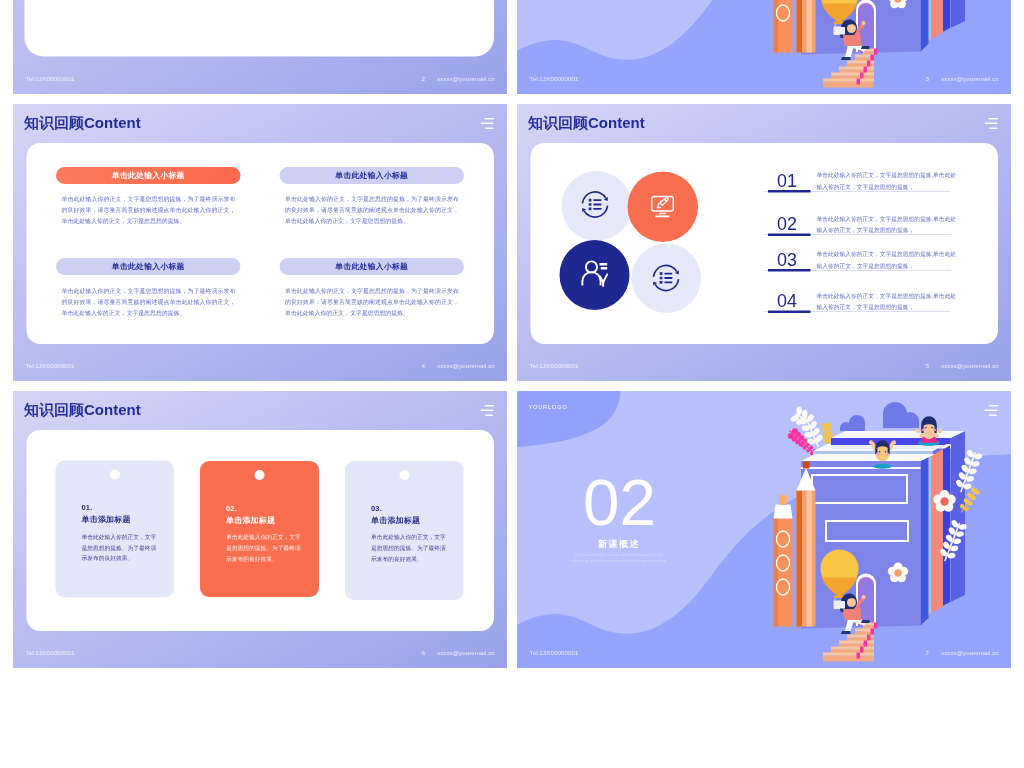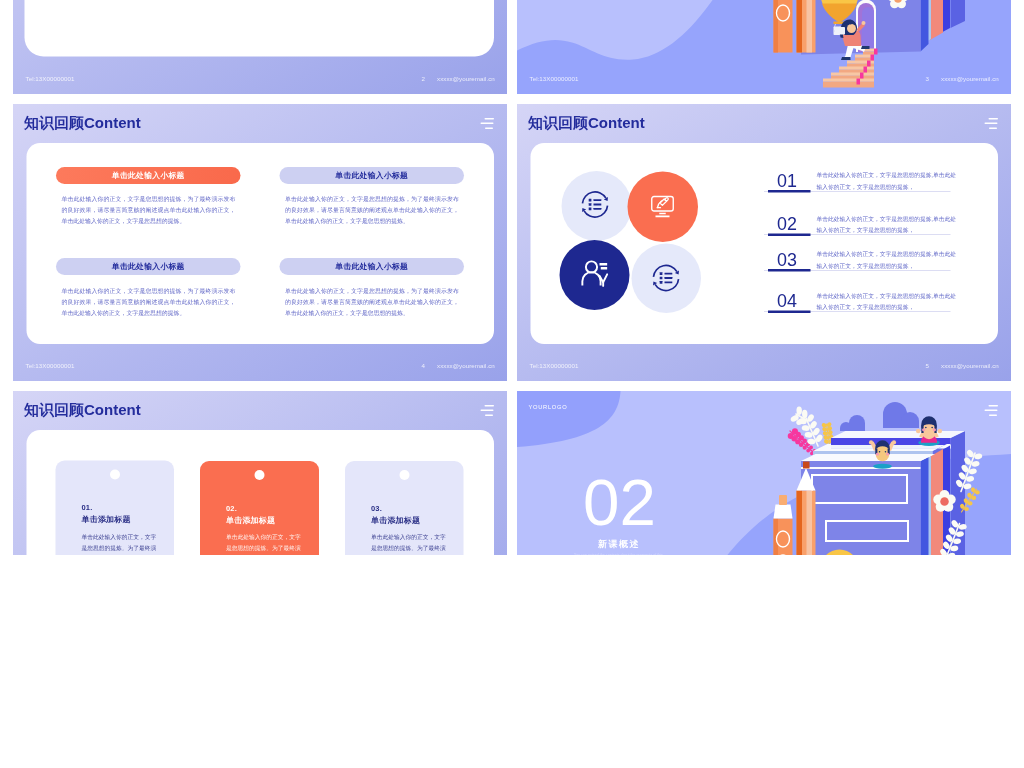--- a/index.html
+++ b/index.html
@@ -1,19 +1,19 @@
 <!DOCTYPE html>
 <html><head>
 <meta charset="utf-8">
 <title>PPT Template Preview</title>
 <style>
   html,body{margin:0;padding:0;}
   body{width:1024px;height:768px;overflow:hidden;background:#ffffff;
        font-family:"Liberation Sans","DejaVu Sans",sans-serif;}
-  .page{position:relative;width:1024px;height:555px;background:#ffffff;overflow:hidden;}
+  .page{position:relative;width:1024px;height:768px;background:#ffffff;overflow:hidden;}
 
   
   .slide{position:absolute;width:494px;height:277px;overflow:hidden;}
   .canvas{position:absolute;left:0;top:0;width:988px;height:554px;
           transform:scale(0.5);transform-origin:0 0;overflow:hidden;
           background:linear-gradient(to bottom right,#d5d5f6 0%,#b6bbf0 50%,#99a2ea 100%);}
 
   
   .ttl{position:absolute;left:22px;top:17px;font-size:30px;font-weight:700;color:#232c9c;
        letter-spacing:0px;white-space:nowrap;}

